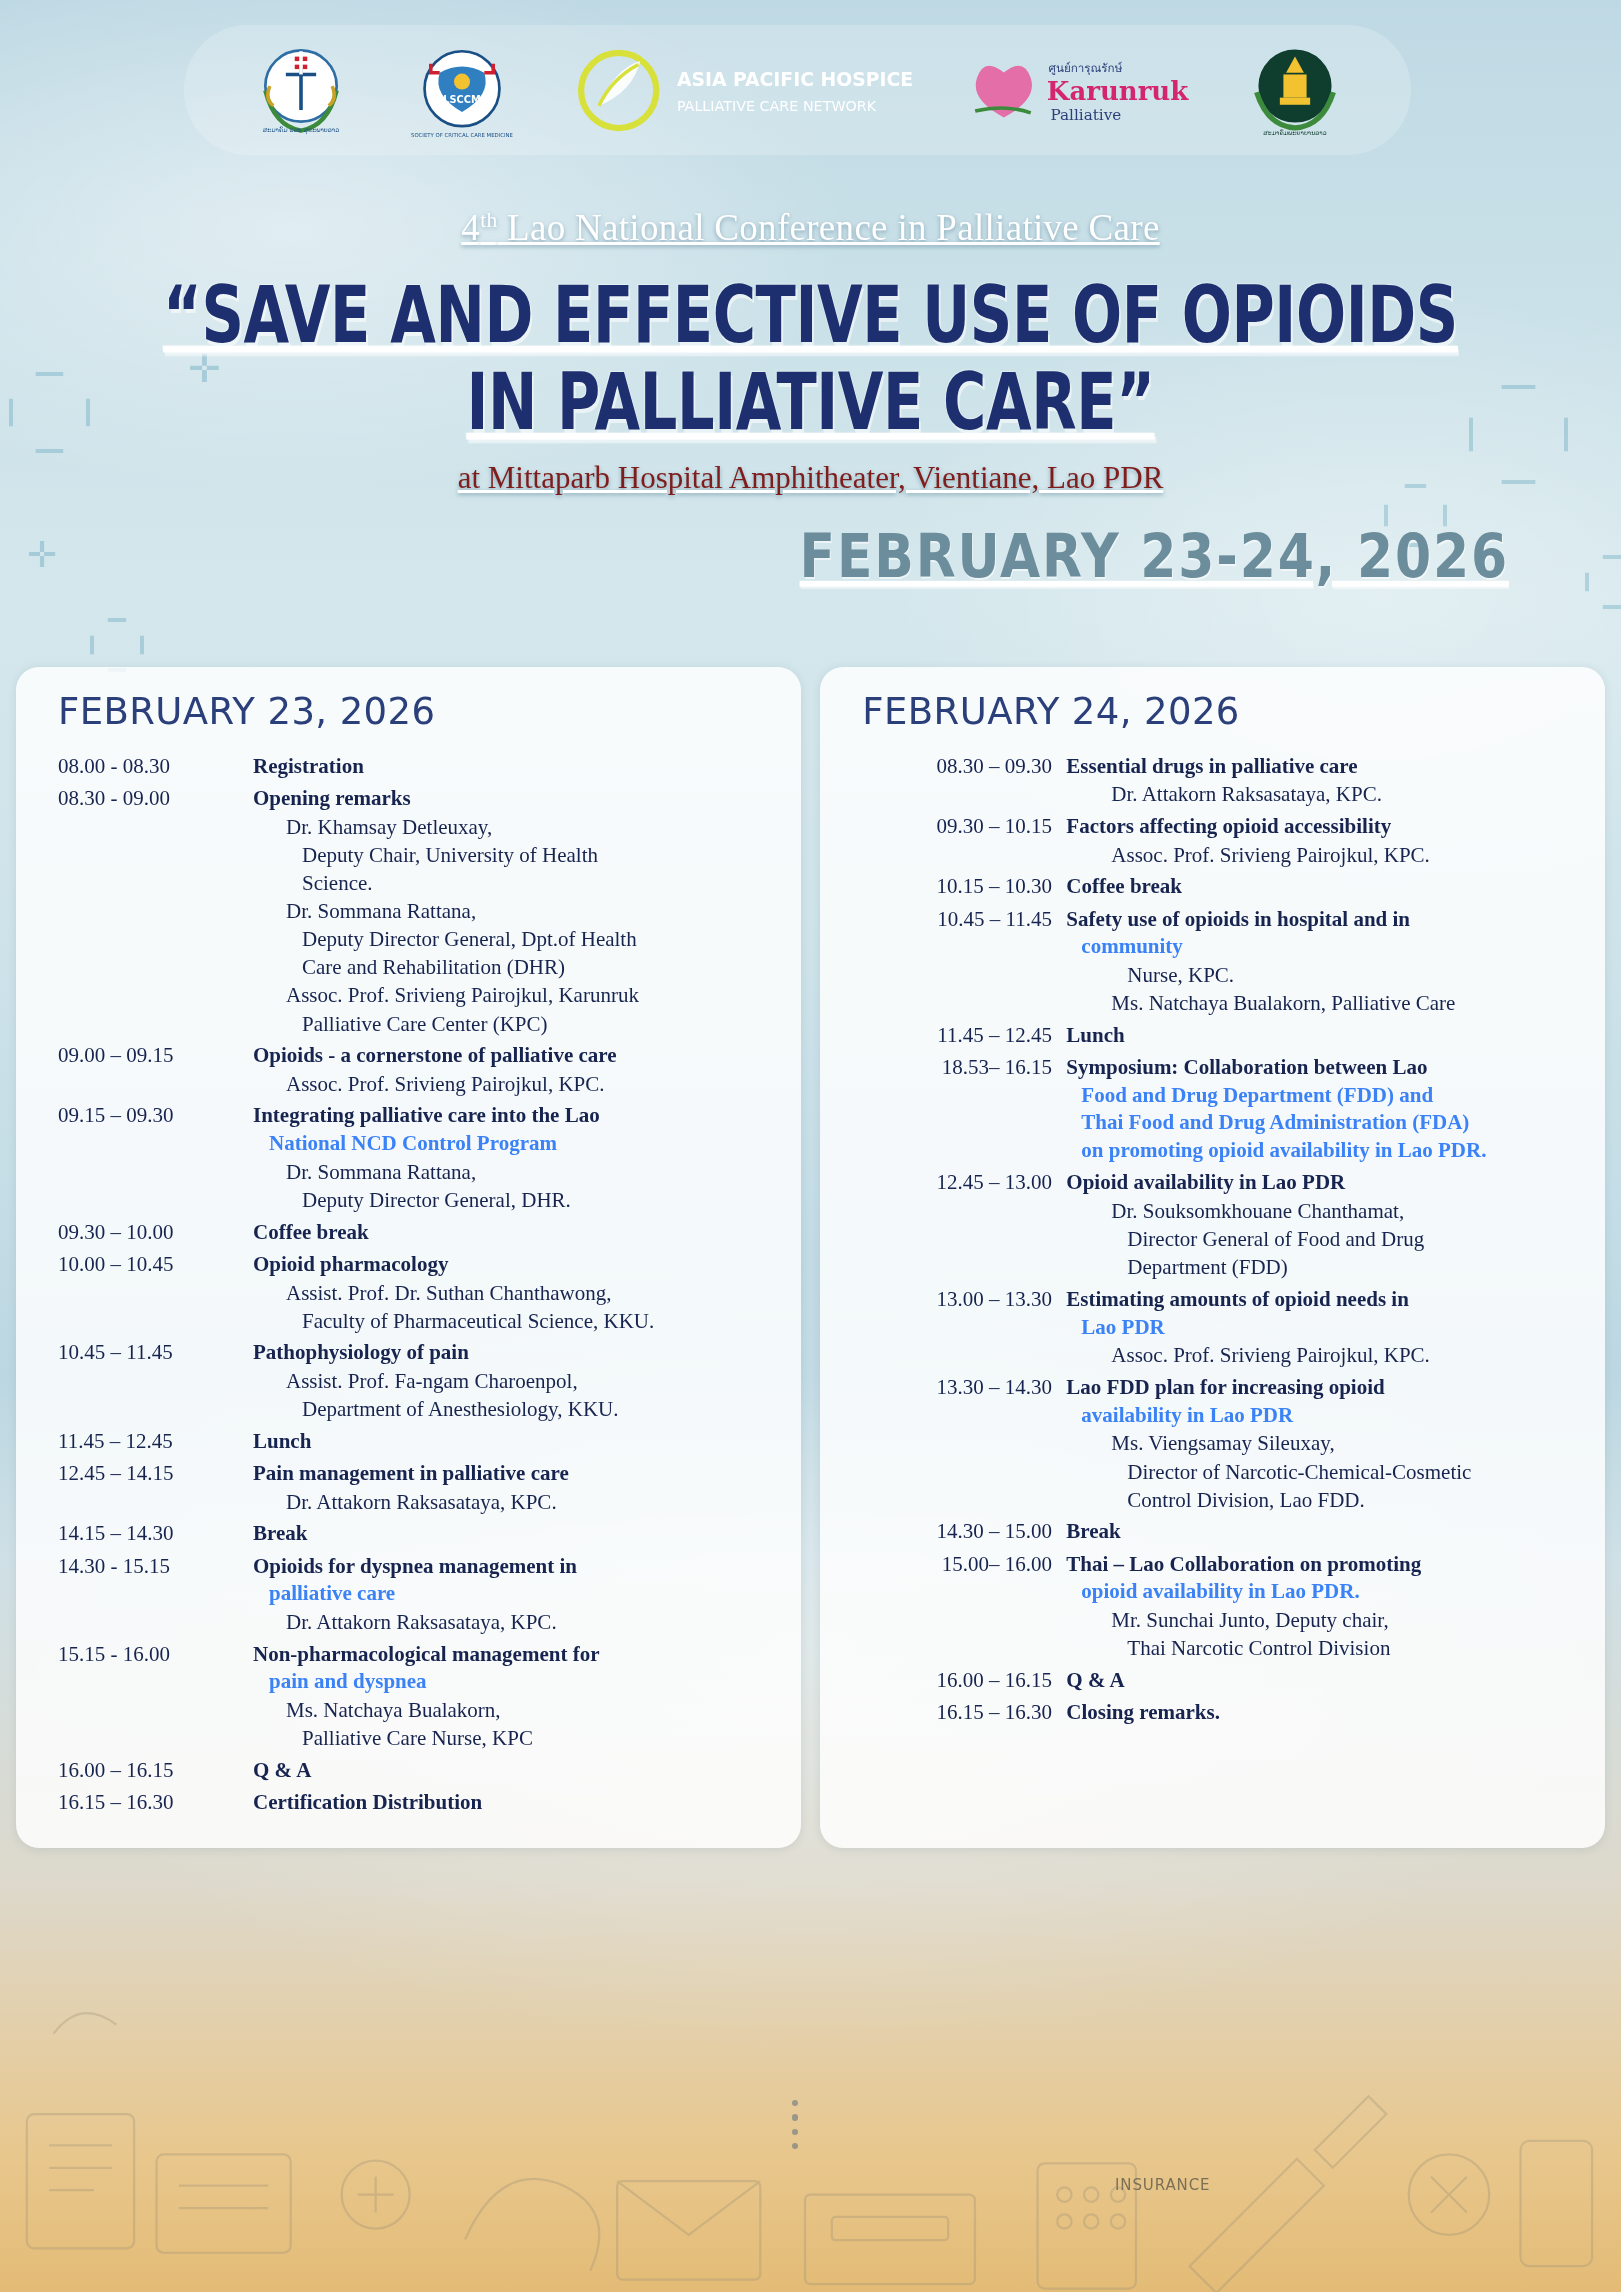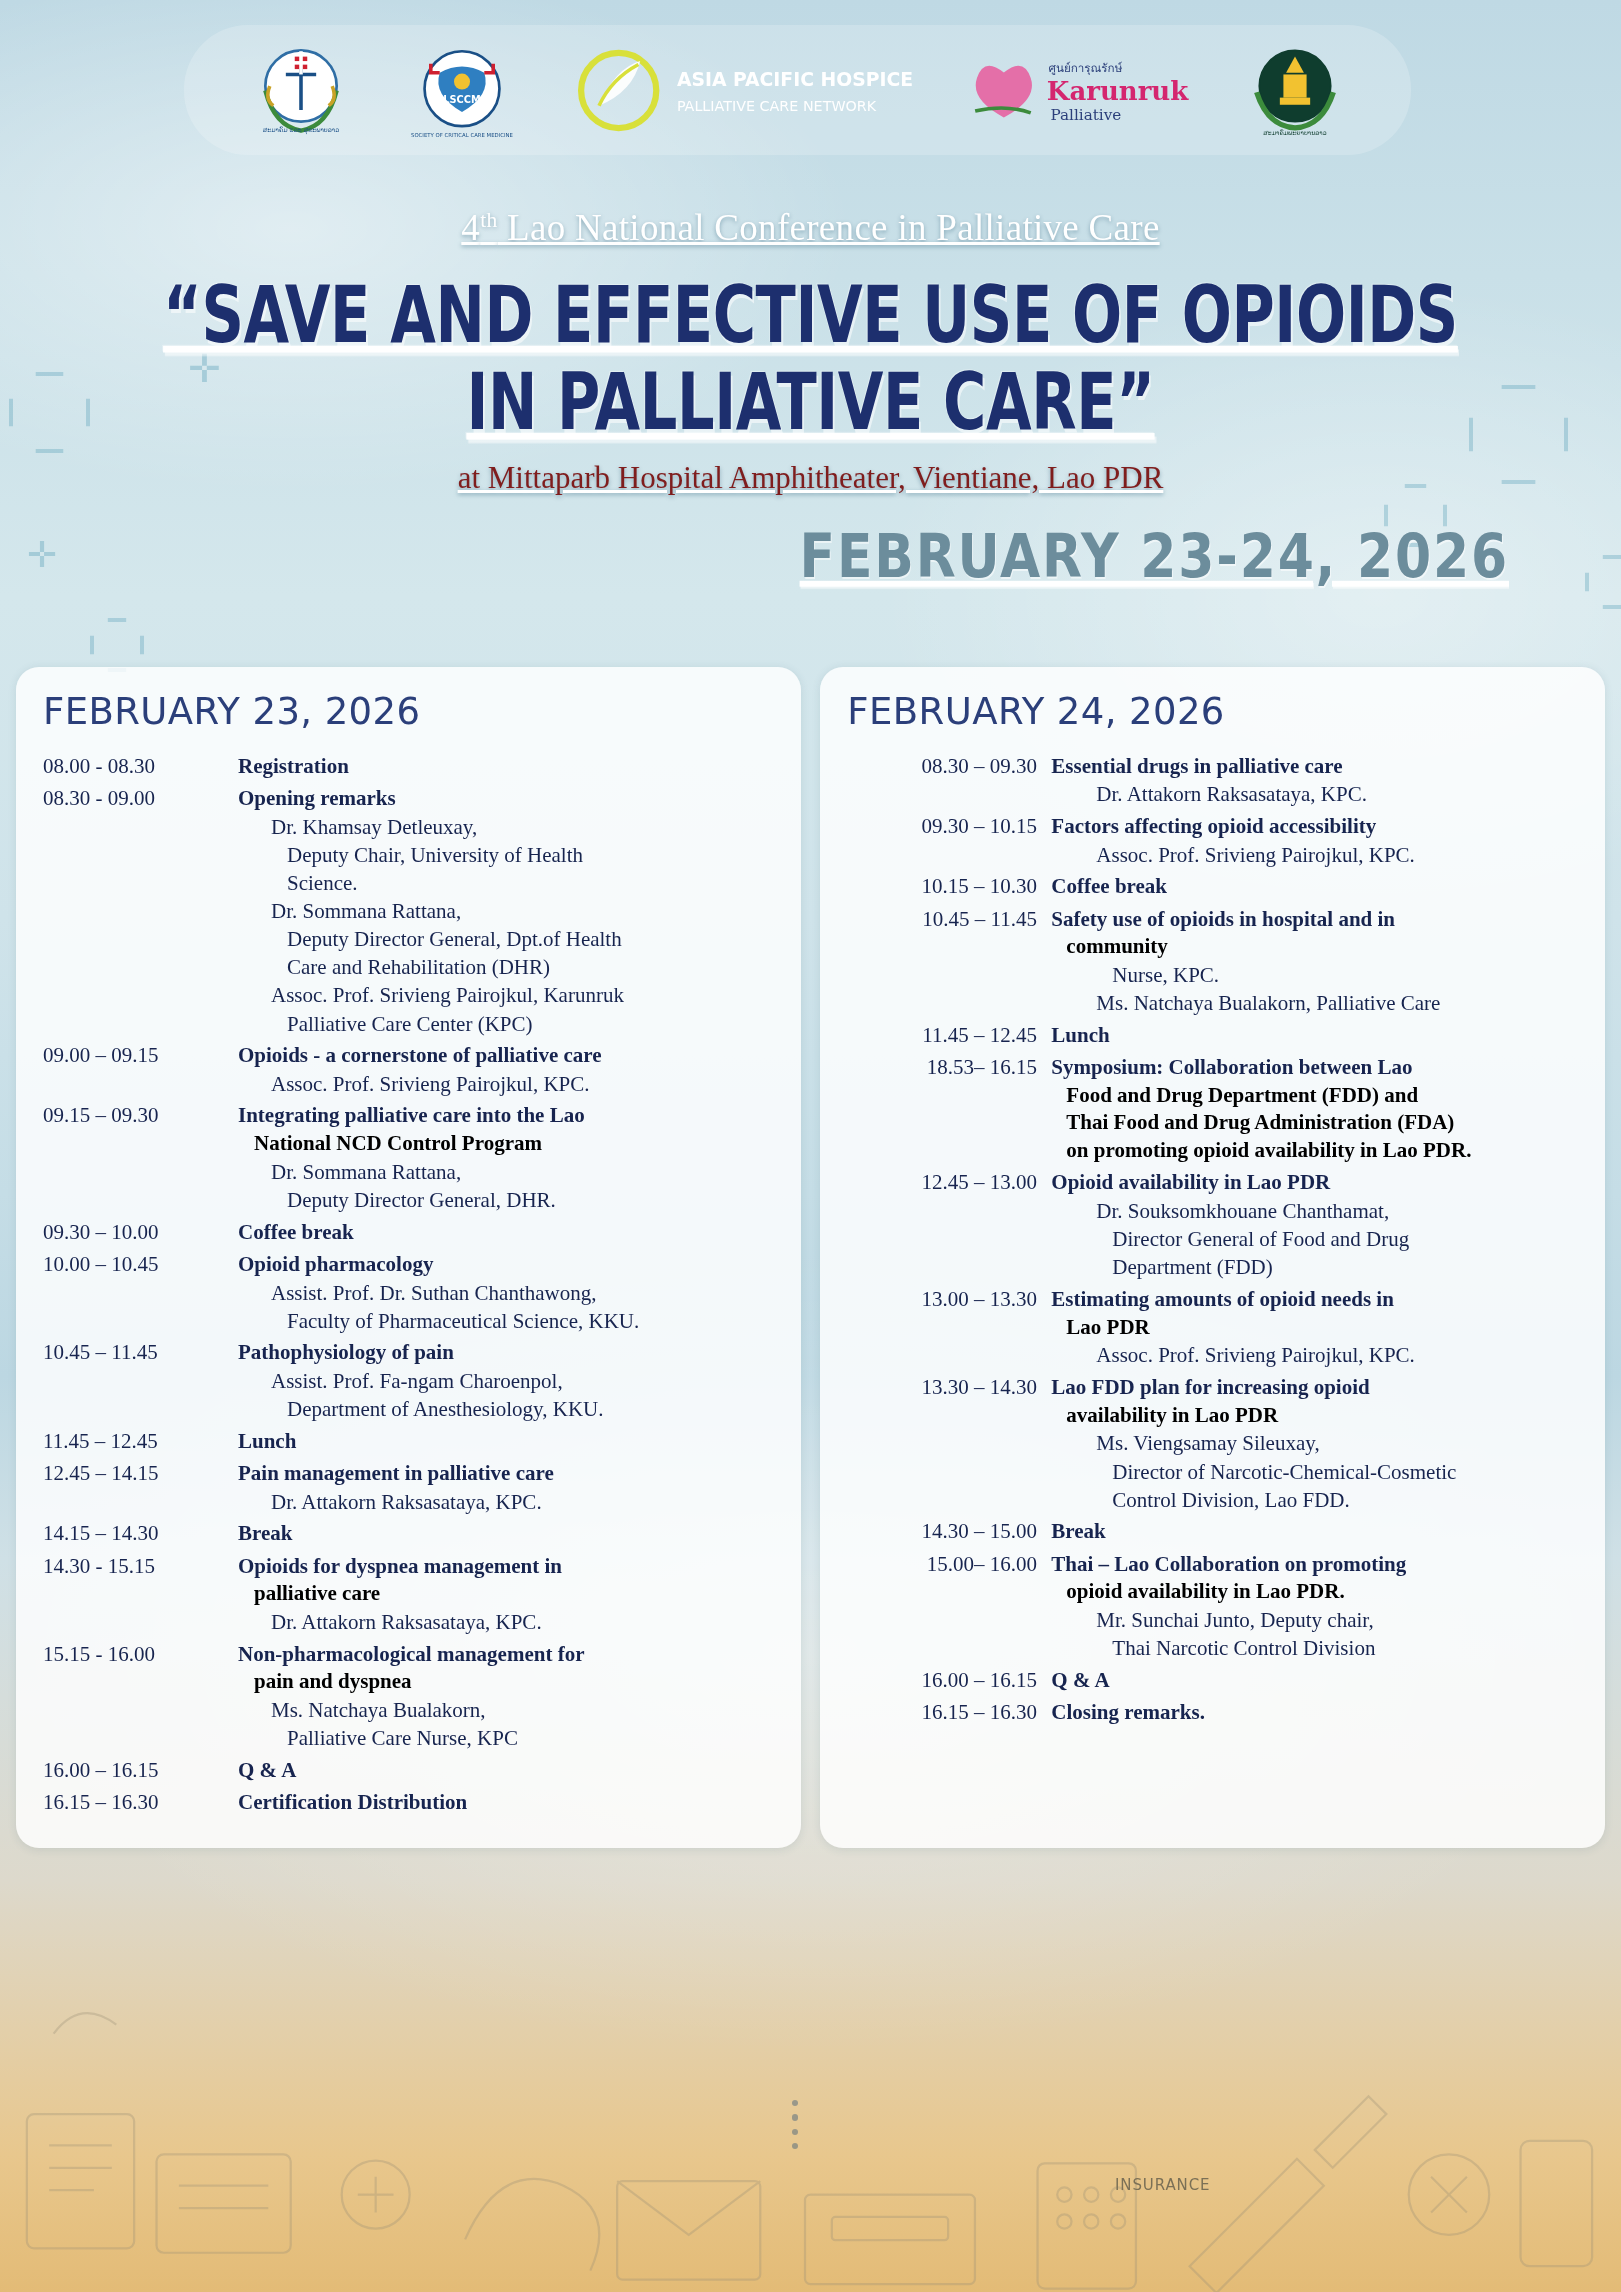--- a/index.html
+++ b/index.html
@@ -117,21 +117,21 @@
   .cards {
     position: absolute;
     left: 16px; right: 16px; top: 667px;
     display: flex;
     gap: 19.7px;
   }
   .card {
     flex: 1 1 0;
     background: rgba(255,255,255,0.82);
     border-radius: 23px;
-    padding: 23px 25px 27px 27px;
+    padding: 23px 25px 27px 42px;
     box-shadow: 0 1.8px 9px rgba(50,90,110,0.12);
   }
   .card-title {
     font-family: "DejaVu Sans", sans-serif;
     font-size: 37px;
     color: #2b3f7a;
     letter-spacing: 0.4px;
     margin-bottom: 19.7px;
   }
   .row {
@@ -158,21 +158,21 @@
     color: #17244f;
     padding-left: 228px;
   }
   .card.right .speaker { padding-left: 249px; }
   .speaker.ind { padding-left: 244px; }
   .card.right .speaker.ind { padding-left: 265px; }
   .topic-cont {
     font-weight: bold;
     font-size: 21px;
     line-height: 1.32;
-    color: #000000;
+    color: #3b82f6;
     padding-left: 211px;
   }
   .card.right .topic-cont { padding-left: 219px; }
   .gap { height: 4.5px; }
 
   
   .dots { position: absolute; left: 792px; top: 2100px; }
   .dots span {
     display: block; width: 6.3px; height: 6.3px; border-radius: 50%;
     background: rgba(60,90,120,0.45); margin-bottom: 8px;

